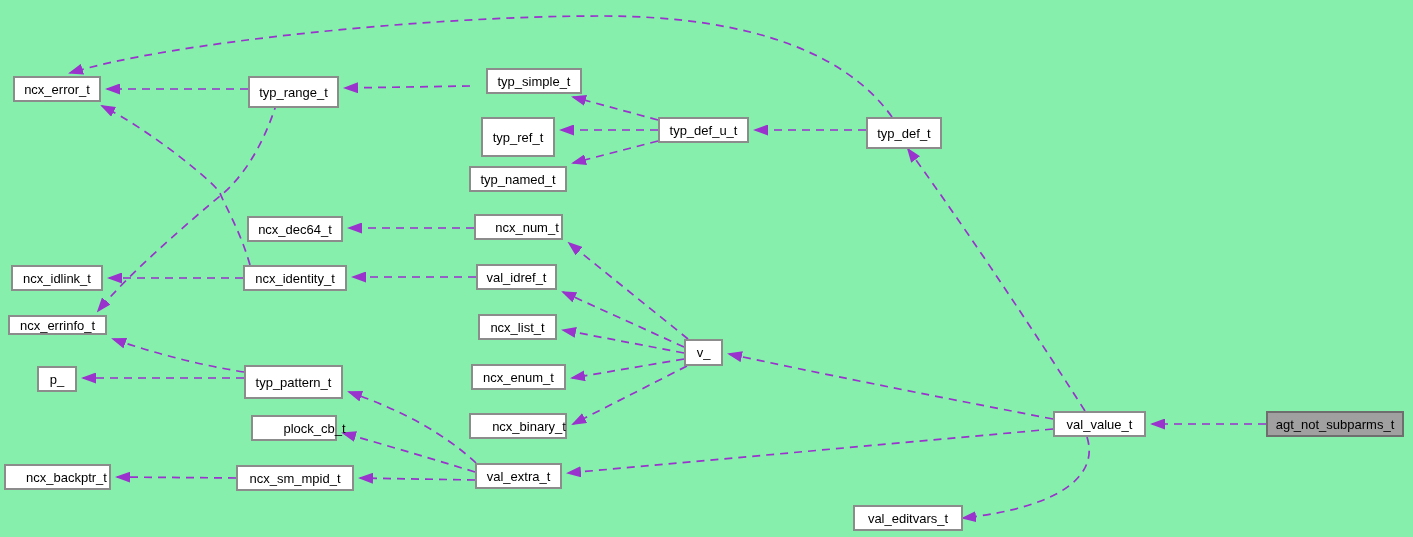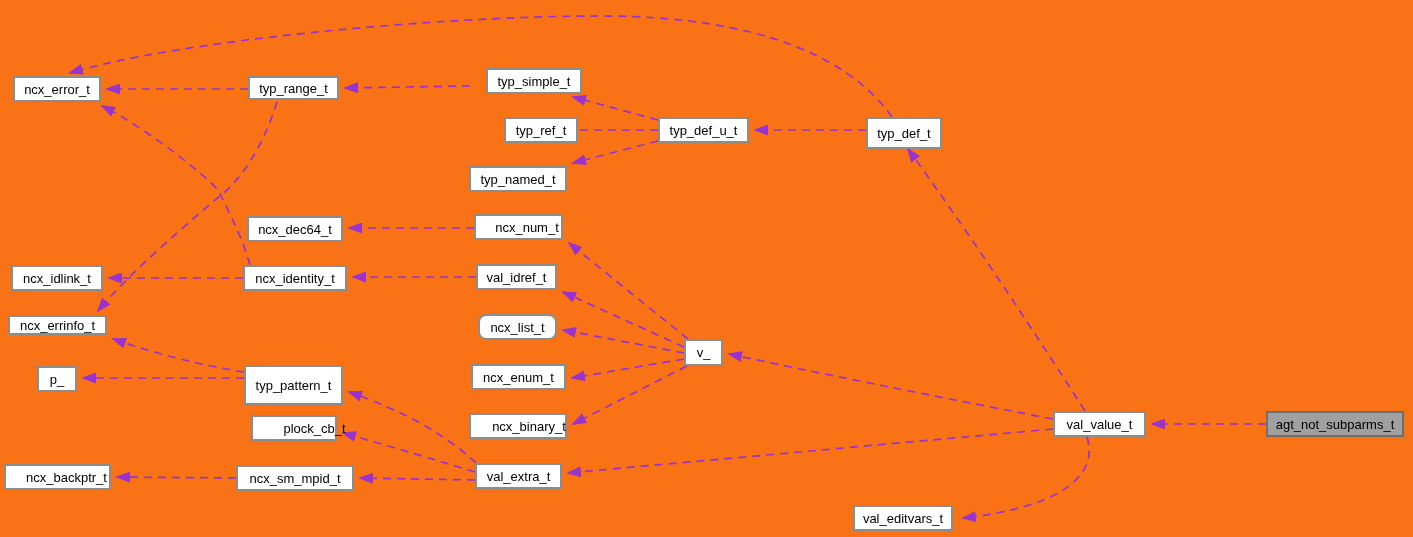--- a/index.html
+++ b/index.html
@@ -4,21 +4,21 @@
 <style>
   html, body {
     margin: 0;
     padding: 0;
     background: #000000;
   }
   #canvas {
     position: relative;
     width: 1413px;
     height: 537px;
-    background: #f97316;
+    background: #86efac;
     overflow: hidden;
     font-family: "Liberation Sans", "DejaVu Sans", sans-serif;
   }
   #edge-layer {
     position: absolute;
     left: 0; top: 0;
     width: 1413px;
     height: 537px;
   }
   .graph-node {
@@ -77,39 +77,39 @@
         <path d="M476,463 Q430,420 349,392" fill="none" stroke="#9a32cd" stroke-width="1.7" stroke-dasharray="8,6" marker-end="url(#arrow)"></path>
         <path d="M475,472 Q410,452 343,433" fill="none" stroke="#9a32cd" stroke-width="1.7" stroke-dasharray="8,6" marker-end="url(#arrow)"></path>
         <path d="M475,480 L360,478" fill="none" stroke="#9a32cd" stroke-width="1.7" stroke-dasharray="8,6" marker-end="url(#arrow)"></path>
         <path d="M236,478 L117,477" fill="none" stroke="#9a32cd" stroke-width="1.7" stroke-dasharray="8,6" marker-end="url(#arrow)"></path>
         <path d="M244,378 L83,378" fill="none" stroke="#9a32cd" stroke-width="1.7" stroke-dasharray="8,6" marker-end="url(#arrow)"></path>
         <path d="M244,372 Q180,362 113,339" fill="none" stroke="#9a32cd" stroke-width="1.7" stroke-dasharray="8,6" marker-end="url(#arrow)"></path>
       </g>
   </svg>
   <div id="node-layer">
       <div class="graph-node" style="left: 13px; top: 76px; width: 88px; height: 26px;">ncx_error_t</div>
-      <div class="graph-node" style="left: 248px; top: 76px; width: 91px; height: 24px;">typ_range_t</div>
+      <div class="graph-node" style="left: 248px; top: 76px; width: 91px; height: 32px;">typ_range_t</div>
       <div class="graph-node" style="left: 486px; top: 68px; width: 96px; height: 26px;">typ_simple_t</div>
-      <div class="graph-node" style="left: 481px; top: 117px; width: 74px; height: 26px; margin-left: 23px;">typ_ref_t</div>
+      <div class="graph-node" style="left: 481px; top: 117px; width: 74px; height: 40px;">typ_ref_t</div>
       <div class="graph-node" style="left: 658px; top: 117px; width: 91px; height: 26px;">typ_def_u_t</div>
       <div class="graph-node" style="left: 866px; top: 117px; width: 76px; height: 32px;">typ_def_t</div>
       <div class="graph-node" style="left: 469px; top: 166px; width: 98px; height: 26px;">typ_named_t</div>
       <div class="graph-node" style="left: 247px; top: 216px; width: 96px; height: 26px;">ncx_dec64_t</div>
       <div class="graph-node" style="left: 474px; top: 214px; width: 89px; height: 26px; padding-left: 17px;">ncx_num_t</div>
       <div class="graph-node" style="left: 11px; top: 265px; width: 92px; height: 26px;">ncx_idlink_t</div>
       <div class="graph-node" style="left: 243px; top: 265px; width: 104px; height: 26px;">ncx_identity_t</div>
       <div class="graph-node" style="left: 476px; top: 264px; width: 81px; height: 26px;">val_idref_t</div>
       <div class="graph-node" style="left: 8px; top: 315px; width: 99px; height: 20px;">ncx_errinfo_t</div>
-      <div class="graph-node" style="left: 478px; top: 314px; width: 79px; height: 26px; border-radius: 8px;">ncx_list_t</div>
+      <div class="graph-node" style="left: 478px; top: 314px; width: 79px; height: 26px;">ncx_list_t</div>
       <div class="graph-node" style="left: 684px; top: 339px; width: 39px; height: 27px;">v_</div>
       <div class="graph-node" style="left: 37px; top: 366px; width: 40px; height: 26px;">p_</div>
-      <div class="graph-node" style="left: 244px; top: 365px; width: 99px; height: 40px;">typ_pattern_t</div>
+      <div class="graph-node" style="left: 244px; top: 365px; width: 99px; height: 34px;">typ_pattern_t</div>
       <div class="graph-node" style="left: 471px; top: 364px; width: 95px; height: 26px;">ncx_enum_t</div>
       <div class="graph-node" style="left: 251px; top: 415px; width: 86px; height: 26px; padding-left: 41px;">plock_cb_t</div>
       <div class="graph-node" style="left: 469px; top: 413px; width: 98px; height: 26px; padding-left: 22px;">ncx_binary_t</div>
       <div class="graph-node" style="left: 475px; top: 463px; width: 87px; height: 26px;">val_extra_t</div>
       <div class="graph-node" style="left: 4px; top: 464px; width: 107px; height: 26px; padding-left: 18px;">ncx_backptr_t</div>
       <div class="graph-node" style="left: 236px; top: 465px; width: 118px; height: 26px;">ncx_sm_mpid_t</div>
       <div class="graph-node" style="left: 1053px; top: 411px; width: 93px; height: 26px;">val_value_t</div>
       <div class="graph-node highlight" style="left: 1266px; top: 411px; width: 138px; height: 26px;">agt_not_subparms_t</div>
-      <div class="graph-node" style="left: 853px; top: 505px; width: 100px; height: 26px;">val_editvars_t</div>
+      <div class="graph-node" style="left: 853px; top: 505px; width: 110px; height: 26px;">val_editvars_t</div>
     </div>
 </div>
 
 </body></html>

